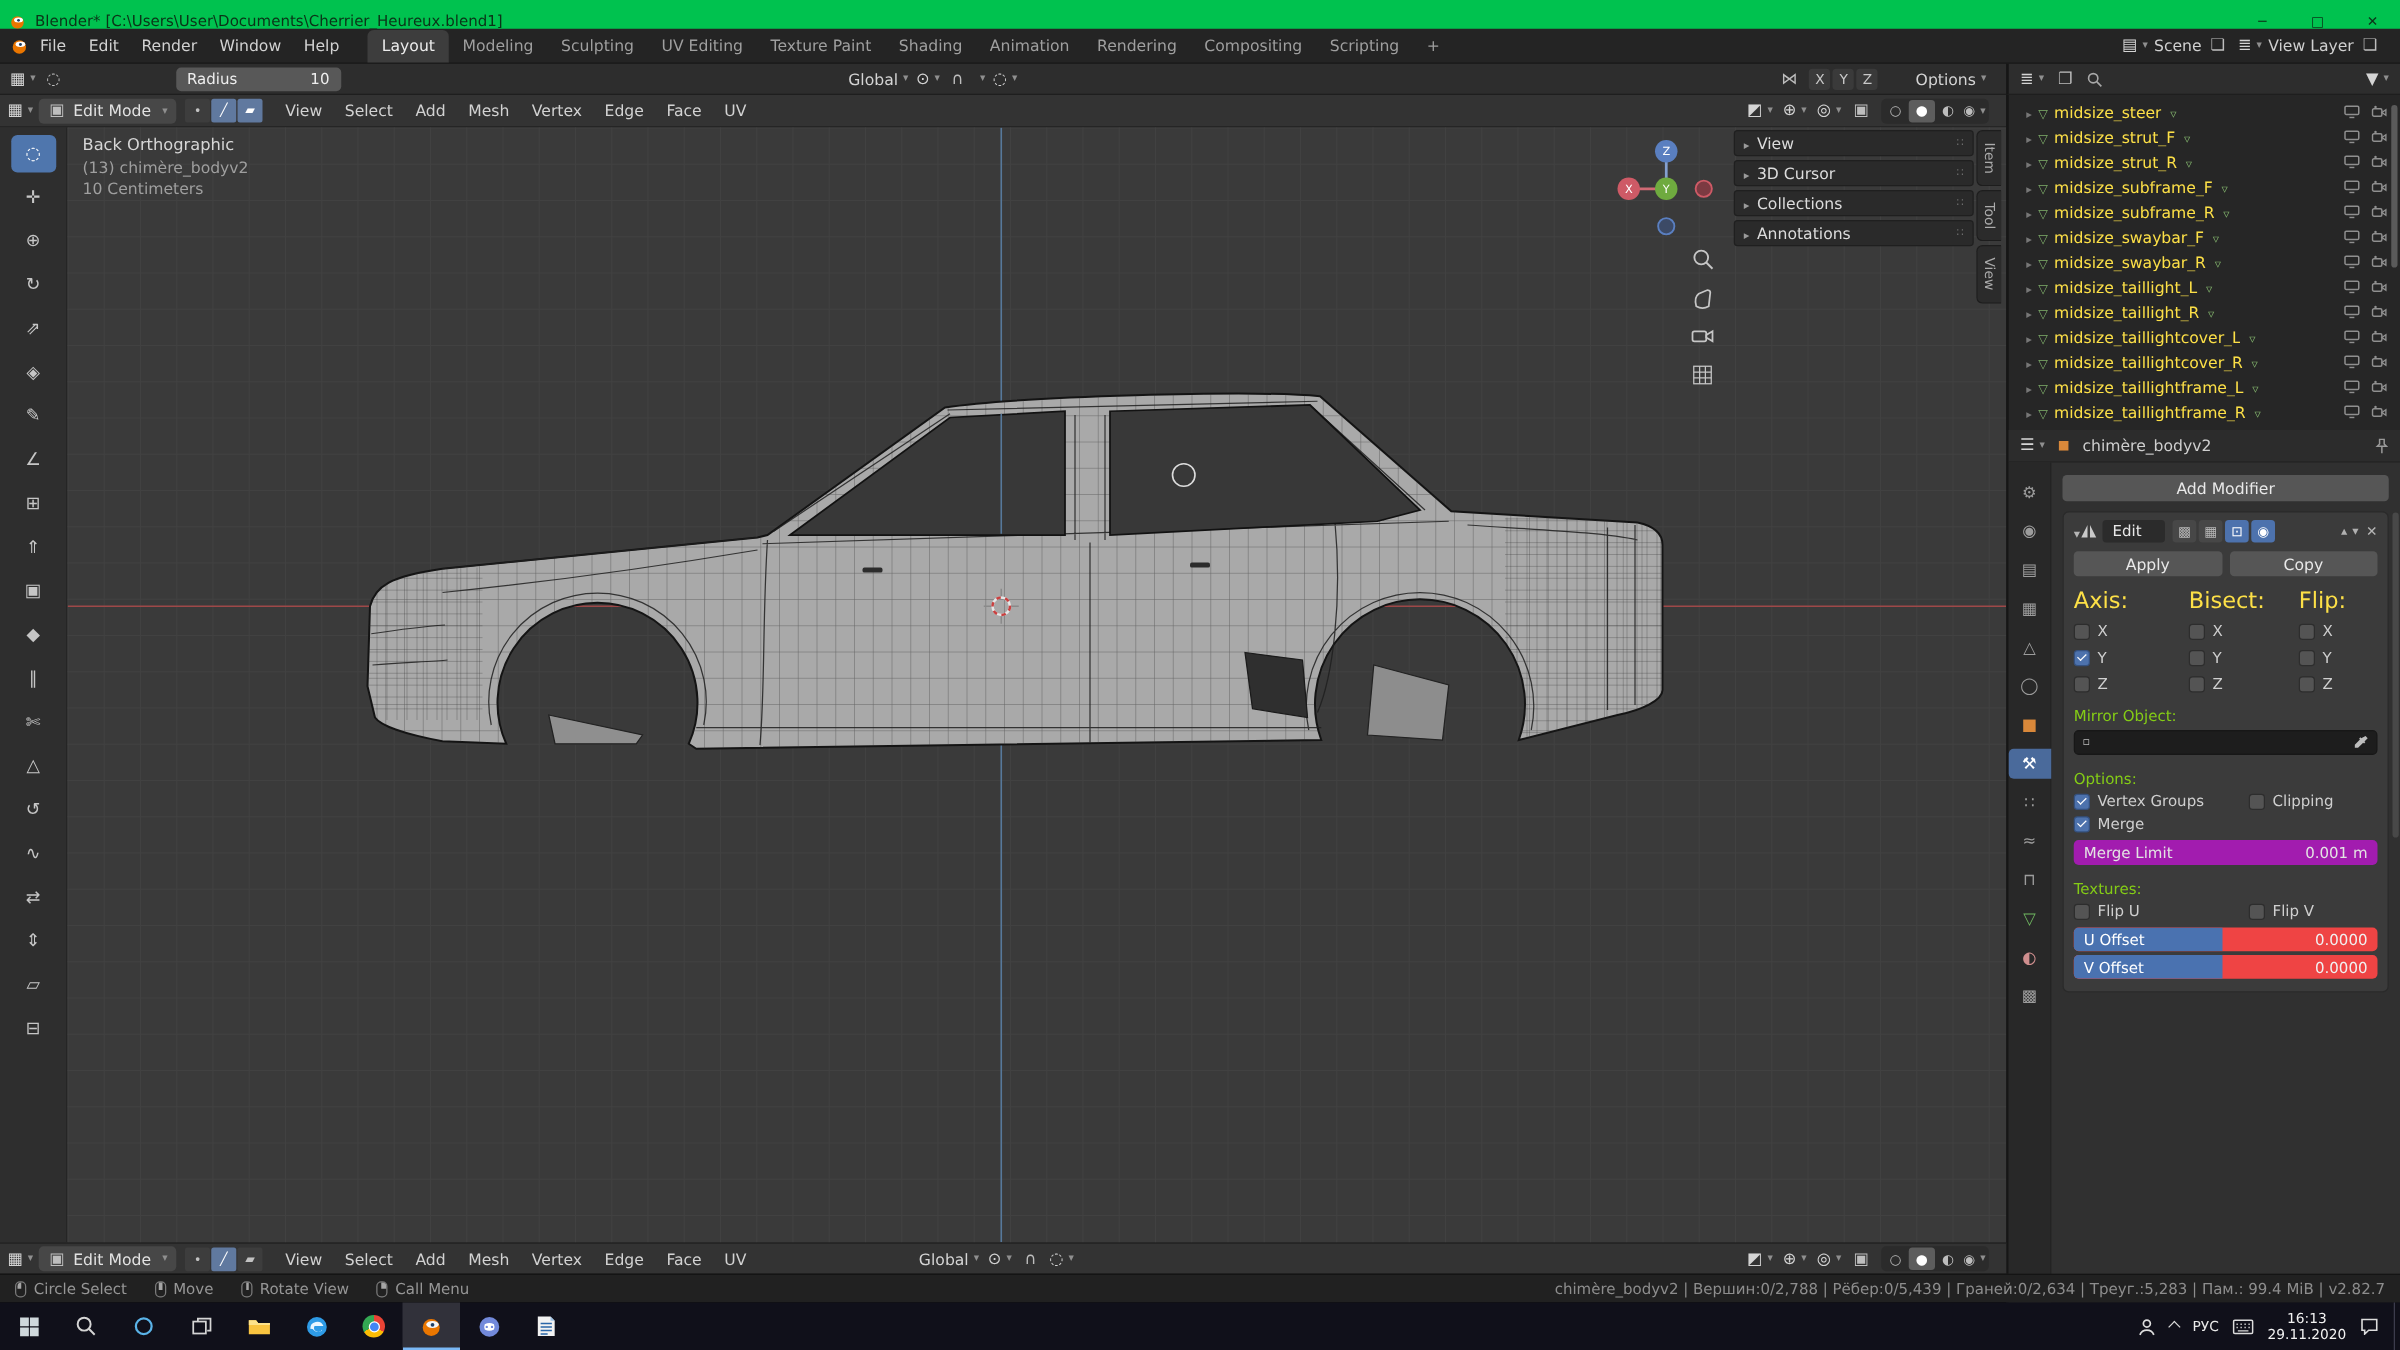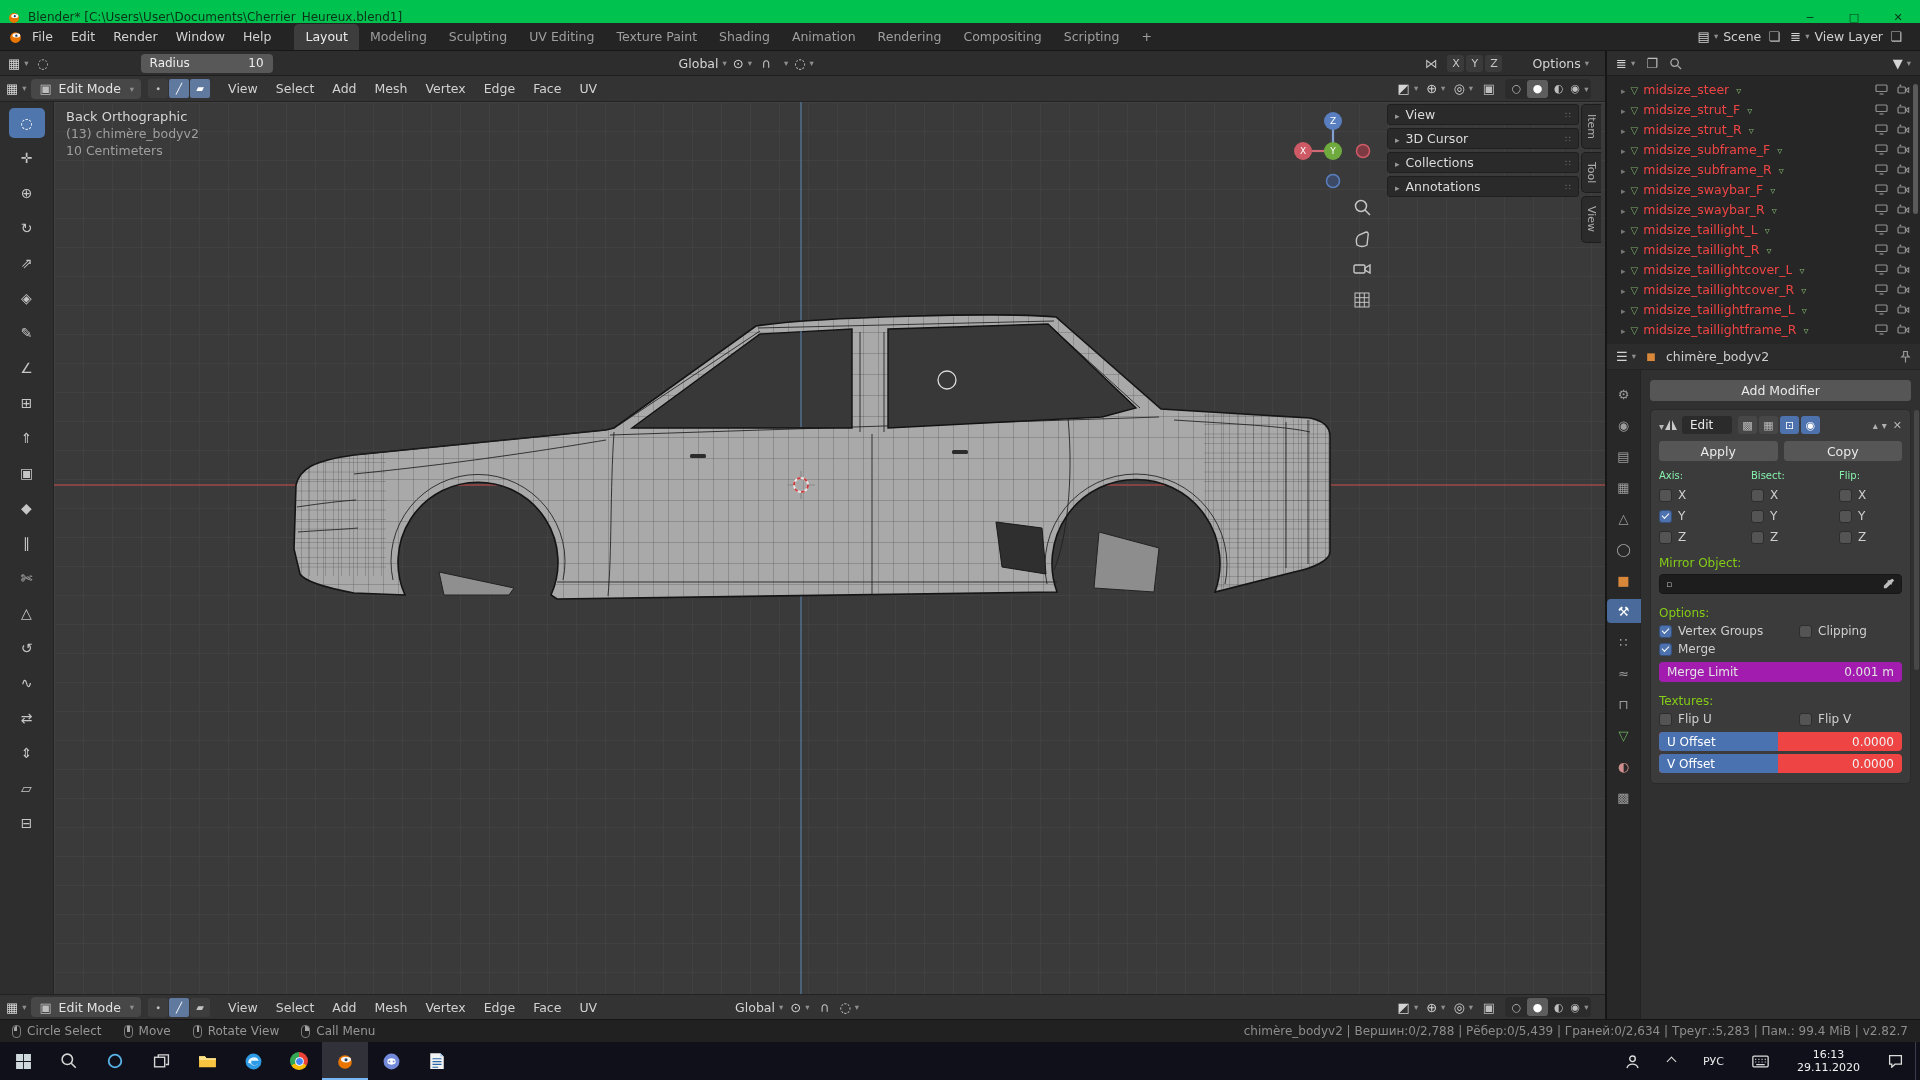--- a/index.html
+++ b/index.html
@@ -64,21 +64,21 @@
 .vp-text .l2,.vp-text .l3{font-size:12.5px;color:#9f9f9f}
 .npanel{position:absolute;left:1333px;top:2px;width:192px;display:flex;flex-direction:column;gap:3px}
 .np-row{height:21px;background:rgba(41,41,41,.93);border:1px solid #1f1f1f;border-radius:3px;display:flex;align-items:center;padding:0 7px;color:#dcdcdc;font-size:12.5px;gap:6px}
 .np-arrow::before{content:"▸";color:#9a9a9a;font-size:9px}
 .np-grip{margin-left:auto;color:#6f6f6f;font-size:9px}
 .np-grip::before{content:"∷"}
 .side-tabs{position:absolute;left:1527px;top:2px;display:flex;flex-direction:column;gap:3px}
 .stab{writing-mode:vertical-rl;background:#2b2b2b;border:1px solid #1d1d1d;border-right:0;border-radius:5px 0 0 5px;color:#ababab;font-size:11px;padding:9px 3px;text-align:center}
 
 .outliner{left:1605px;top:76px;width:315px;height:268px;background:#262626;border-left:2px solid #161616;padding-top:3px}
-.ol-row{height:20px;padding:0 6px 0 14px;gap:5px;color:#ef4444;font-size:12.5px}
+.ol-row{height:20px;padding:0 6px 0 14px;gap:5px;color:#fde047;font-size:12.5px}
 .ol-exp::before{content:"▸";color:#777;font-size:9px}
 .ol-mesh::before{content:"▽";color:#7fae6a;font-size:10px}
 .ol-sub::before{content:"▿";color:#7fae6a;font-size:10px;margin-left:2px}
 .ol-name{white-space:nowrap;overflow:hidden;text-overflow:ellipsis}
 .ol-i{flex:none;margin-right:4px}
 .ol-scroll{position:absolute;right:2px;top:8px;width:5px;height:130px;background:#5a5a5a;border-radius:3px}
 
 .props{left:1605px;top:344px;width:315px;height:698px;background:#303030;border-left:2px solid #161616}
 .props-header{height:26px;background:#2c2c2c;border-bottom:1px solid #232323;padding:0 9px;gap:7px}
 .crumb{color:#cfcfcf}
@@ -93,21 +93,21 @@
 .addmod{height:21px;font-size:12.5px}
 .modpanel{margin-top:8px;background:#3b3b3b;border:1px solid #2a2a2a;border-radius:5px;padding:6px 8px 10px}
 .exp::before{content:"▾";color:#b5b5b5;font-size:10px}
 .mname{background:#2b2b2b;border-radius:3px;padding:2px 8px;color:#e8e8e8;font-size:12px;margin:0 4px;min-width:50px}
 .mtg{width:19px;height:18px;display:flex;align-items:center;justify-content:center;border-radius:3px;color:#b5b5b5;font-size:11px;background:#474747;margin-left:2px}
 .mtg.on{background:#4d72ad;color:#fff}
 .mmv{color:#b0b0b0;font-size:10px;margin-left:4px}
 .mx{margin-left:6px;color:#b5b5b5;font-size:11px}
 .half{flex:1;height:20px;font-size:12.5px}
 .gap6{gap:6px}.mt4{margin-top:4px}.mt6{margin-top:6px}.mt7{margin-top:7px}.mt9{margin-top:9px}.mt12{margin-top:12px}
-.collabels{color:#86efac;font-size:10px}
+.collabels{color:#fde047;font-size:18px}
 .cw1{width:92px}.cw2{width:88px}.cw3{flex:1}.cwh{width:140px}
 .cbrow{margin-top:7px}
 .cb{width:13px;height:13px;background:#545454;border:1px solid #2d2d2d;border-radius:3px;position:relative;flex:none}
 .cb.on{background:#4d72ad;border-color:#35517f}
 .cb.on::after{content:"";position:absolute;left:2.2px;top:2.8px;width:6px;height:3px;border-left:1.7px solid #fff;border-bottom:1.7px solid #fff;transform:rotate(-45deg)}
 .cbl{margin-left:6px;font-size:12px;color:#cfcfcf}
 .plabel{color:#84cc16;font-size:12px}
 .objfield{height:20px;background:#1d1d1d;border:1px solid #171717;border-radius:4px;padding:0 6px;margin-top:4px}
 .of-ic{color:#bbb;font-size:9px}
 .mlfield{height:20px;background:#a21caf;border-radius:4px;padding:0 8px;color:#e3e3e3;font-size:12px}
@@ -123,21 +123,21 @@
 .mouse.lmb::before{content:"";position:absolute;left:.5px;top:.5px;width:3.5px;height:5px;background:#a5a5a5;border-radius:3px 0 0 0}
 .mouse.mmb::before{content:"";position:absolute;left:2.8px;top:.5px;width:2.4px;height:6px;background:#a5a5a5}
 .mouse.rmb::before{content:"";position:absolute;right:.5px;top:.5px;width:3.5px;height:5px;background:#a5a5a5;border-radius:0 3px 0 0}
 .stats{margin-left:auto;color:#8d8d8d;white-space:nowrap}
 
 .taskbar{left:0;top:1042px;width:1920px;height:38px;background:#10101a;display:flex;align-items:center}
 .tb-btn{width:46px;height:38px;display:flex;align-items:center;justify-content:center}
 .tb-btn.active{background:rgba(255,255,255,.14);box-shadow:inset 0 -2px 0 #7ab8f5}
 .chrome{width:18px;height:18px;border-radius:50%;position:relative;background:conic-gradient(#ea4335 0 120deg,#fbbc05 120deg 240deg,#34a853 240deg 360deg)}
 .chrome::after{content:"";position:absolute;inset:4.5px;border-radius:50%;background:#4285f4;border:1.8px solid #fff}
-.tray{gap:28px;padding:0 12px;color:#e9e9e9}
+.tray{gap:11px;padding:0 12px;color:#e9e9e9}
 .lang{font-size:11px}
 .clock{text-align:center;font-size:11px;line-height:13px;color:#f2f2f2}
 .chev{width:7px;height:7px;border-top:1.6px solid #dcdcdc;border-right:1.6px solid #dcdcdc;transform:rotate(-45deg)}
 .show-desktop{width:5px;height:38px;border-left:1px solid #3c3c4c}
 </style>
 </head>
 <body>
 
 <div id="app">
 

